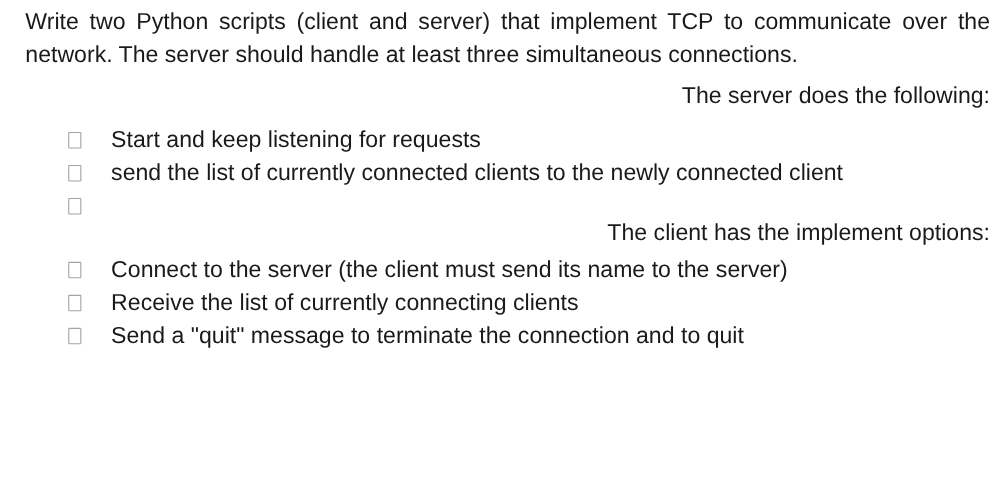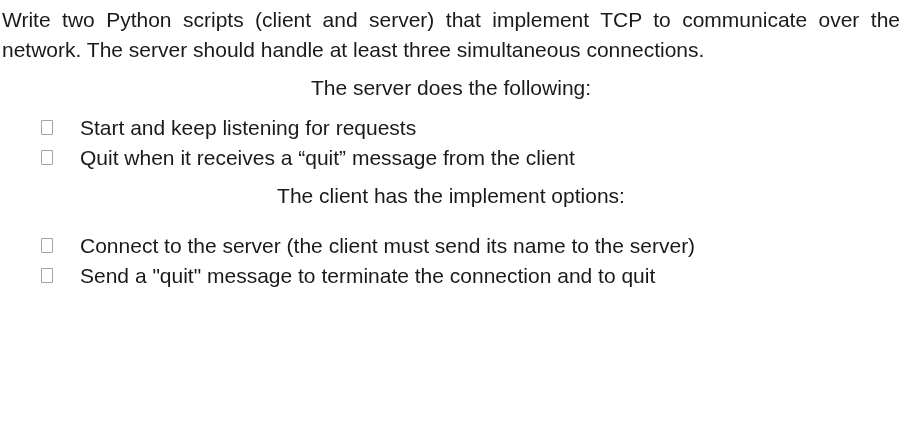--- a/index.html
+++ b/index.html
@@ -8,40 +8,40 @@
     background: #ffffff;
     color: #1a1a1a;
     font-family: "Liberation Sans", "DejaVu Sans", sans-serif;
     font-size: 21px;
     line-height: 30px;
     overflow: hidden;
   }
   .page {
     width: 904px;
     height: 436px;
-    padding: 5px 4px 0 2px;
+    padding: 5px 4px 0 23px;
   }
   .para {
     text-align: justify;
   }
   .para-intro {
     margin-bottom: 8px;
   }
   .section-heading {
-    text-align: center;
+    text-align: right;
   }
   ul.checklist {
     list-style: none;
   }
   ul.checklist-server {
     margin-top: 10px;
-    margin-bottom: 8px;
+    margin-bottom: 24px;
   }
   ul.checklist-client {
-    margin-top: 20px;
+    margin-top: 4px;
   }
   ul.checklist li {
     position: relative;
     padding-left: 78px;
     text-align: justify;
   }
   .checkbox-bullet {
     position: absolute;
     left: 39px;
     top: 7px;
@@ -62,33 +62,37 @@
 
   <p class="para section-heading">The server does the following:</p>
 
   <ul class="checklist checklist-server">
     <li>
       <span class="checkbox-bullet"></span>
       <span>Start and keep listening for requests</span>
     </li>
     <li>
       <span class="checkbox-bullet"></span>
-      <span>Quit when it receives a “quit” message from the client</span>
+      <span>send the list of currently connected clients to the newly connected client</span>
+    </li>
+    <li>
+      <span class="checkbox-bullet"></span>
     </li>
   </ul>
 
   <p class="para section-heading">The client has the implement options:</p>
 
   <ul class="checklist checklist-client">
     <li>
       <span class="checkbox-bullet"></span>
       <span>Connect to the server (the client must send its name to the server)</span>
     </li>
     <li>
       <span class="checkbox-bullet"></span>
+      <span>Receive the list of currently connecting clients</span>
     </li>
     <li>
       <span class="checkbox-bullet"></span>
       <span>Send a "quit" message to terminate the connection and to quit</span>
     </li>
   </ul>
 
 </div>
 
 </body></html>

